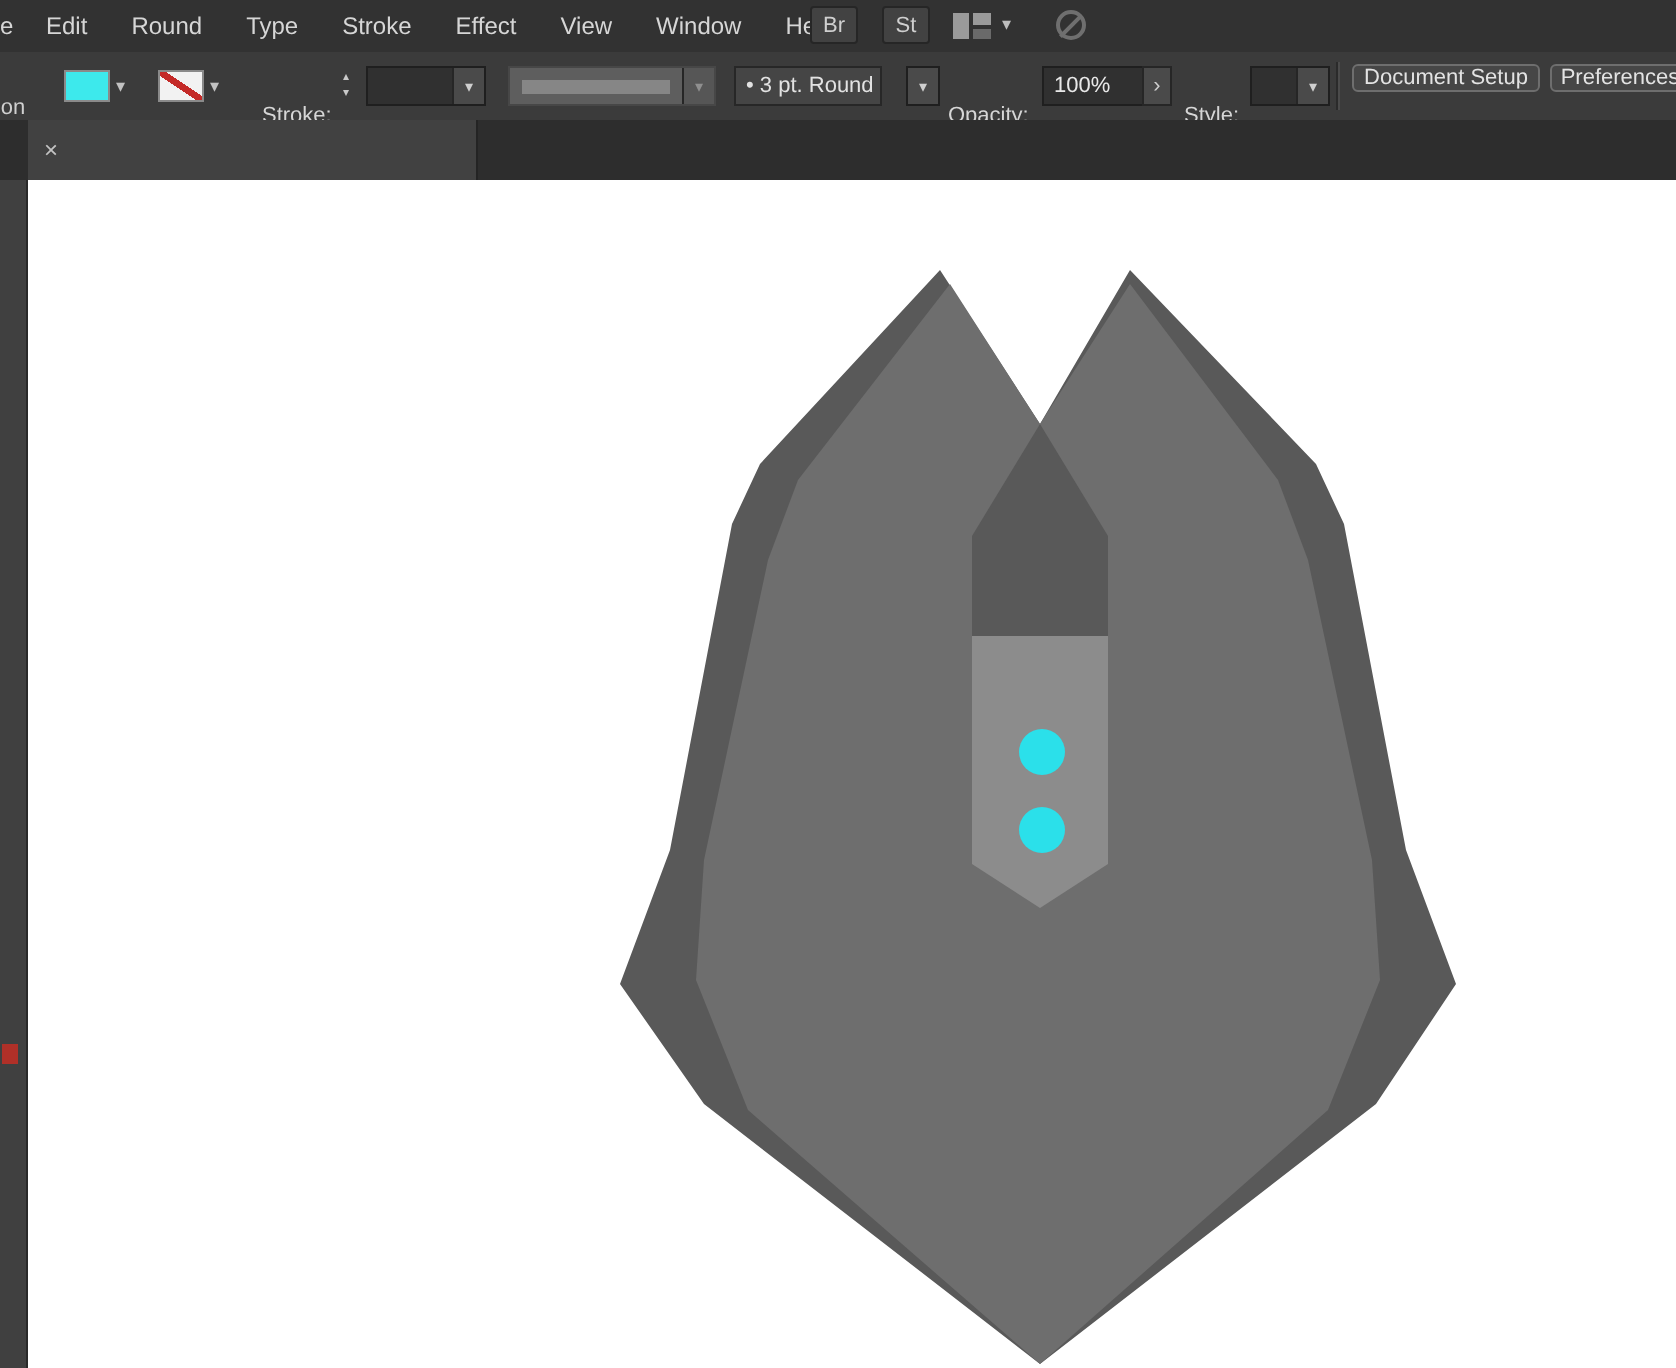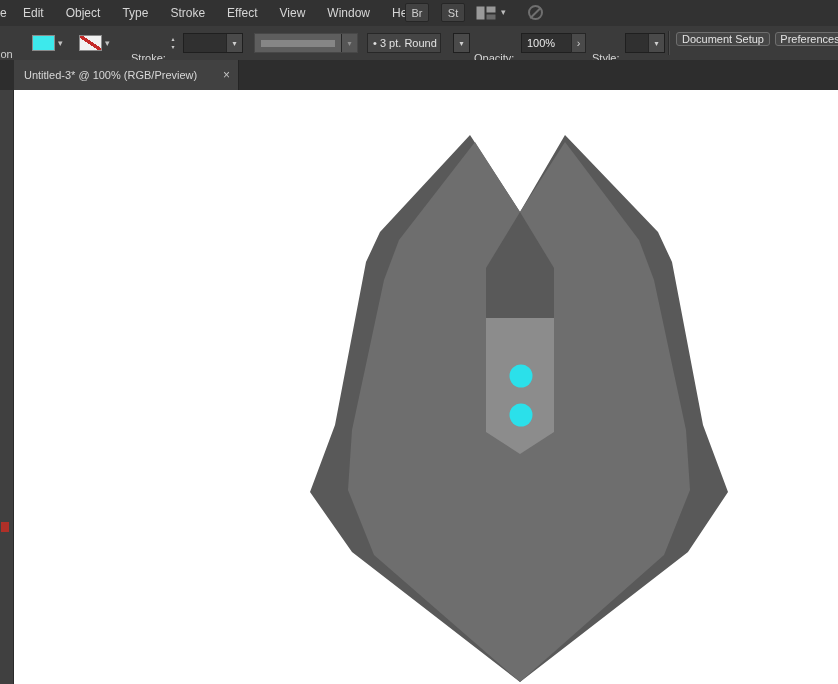--- a/index.html
+++ b/index.html
@@ -103,21 +103,21 @@
     position:absolute;left:14px;top:90px;width:824px;height:594px;background:#ffffff;
   }
   .canvas svg{display:block;}
 </style>
 </head>
 <body>
 
 <div class="menubar">
   <span class="menu-frag">e</span>
   <span class="menu-item">Edit</span>
-  <span class="menu-item">Object</span>
+  <span class="menu-item">Round</span>
   <span class="menu-item">Type</span>
   <span class="menu-item">Stroke</span>
   <span class="menu-item">Effect</span>
   <span class="menu-item">View</span>
   <span class="menu-item">Window</span>
   <span class="menu-item">Help</span>
 
   <button class="appbtn" style="left:405px">Br</button>
   <button class="appbtn" style="left:441px">St</button>
 
@@ -176,21 +176,20 @@
   </span>
 
   <span class="separator"></span>
 
   <button class="push-btn" style="left:676px;width:94px">Document Setup</button>
   <button class="push-btn" style="left:775px;width:70px">Preferences</button>
 </div>
 
 <div class="tabbar">
   <div class="doc-tab">
-    <span class="title">Untitled-3* @ 100% (RGB/Preview)</span>
     <span class="close">×</span>
   </div>
 </div>
 
 <div class="tool-strip">
   <span class="tool-frag-red"></span>
 </div>
 
 <div class="canvas">
   <svg width="824" height="594" viewBox="0 0 824 594">

